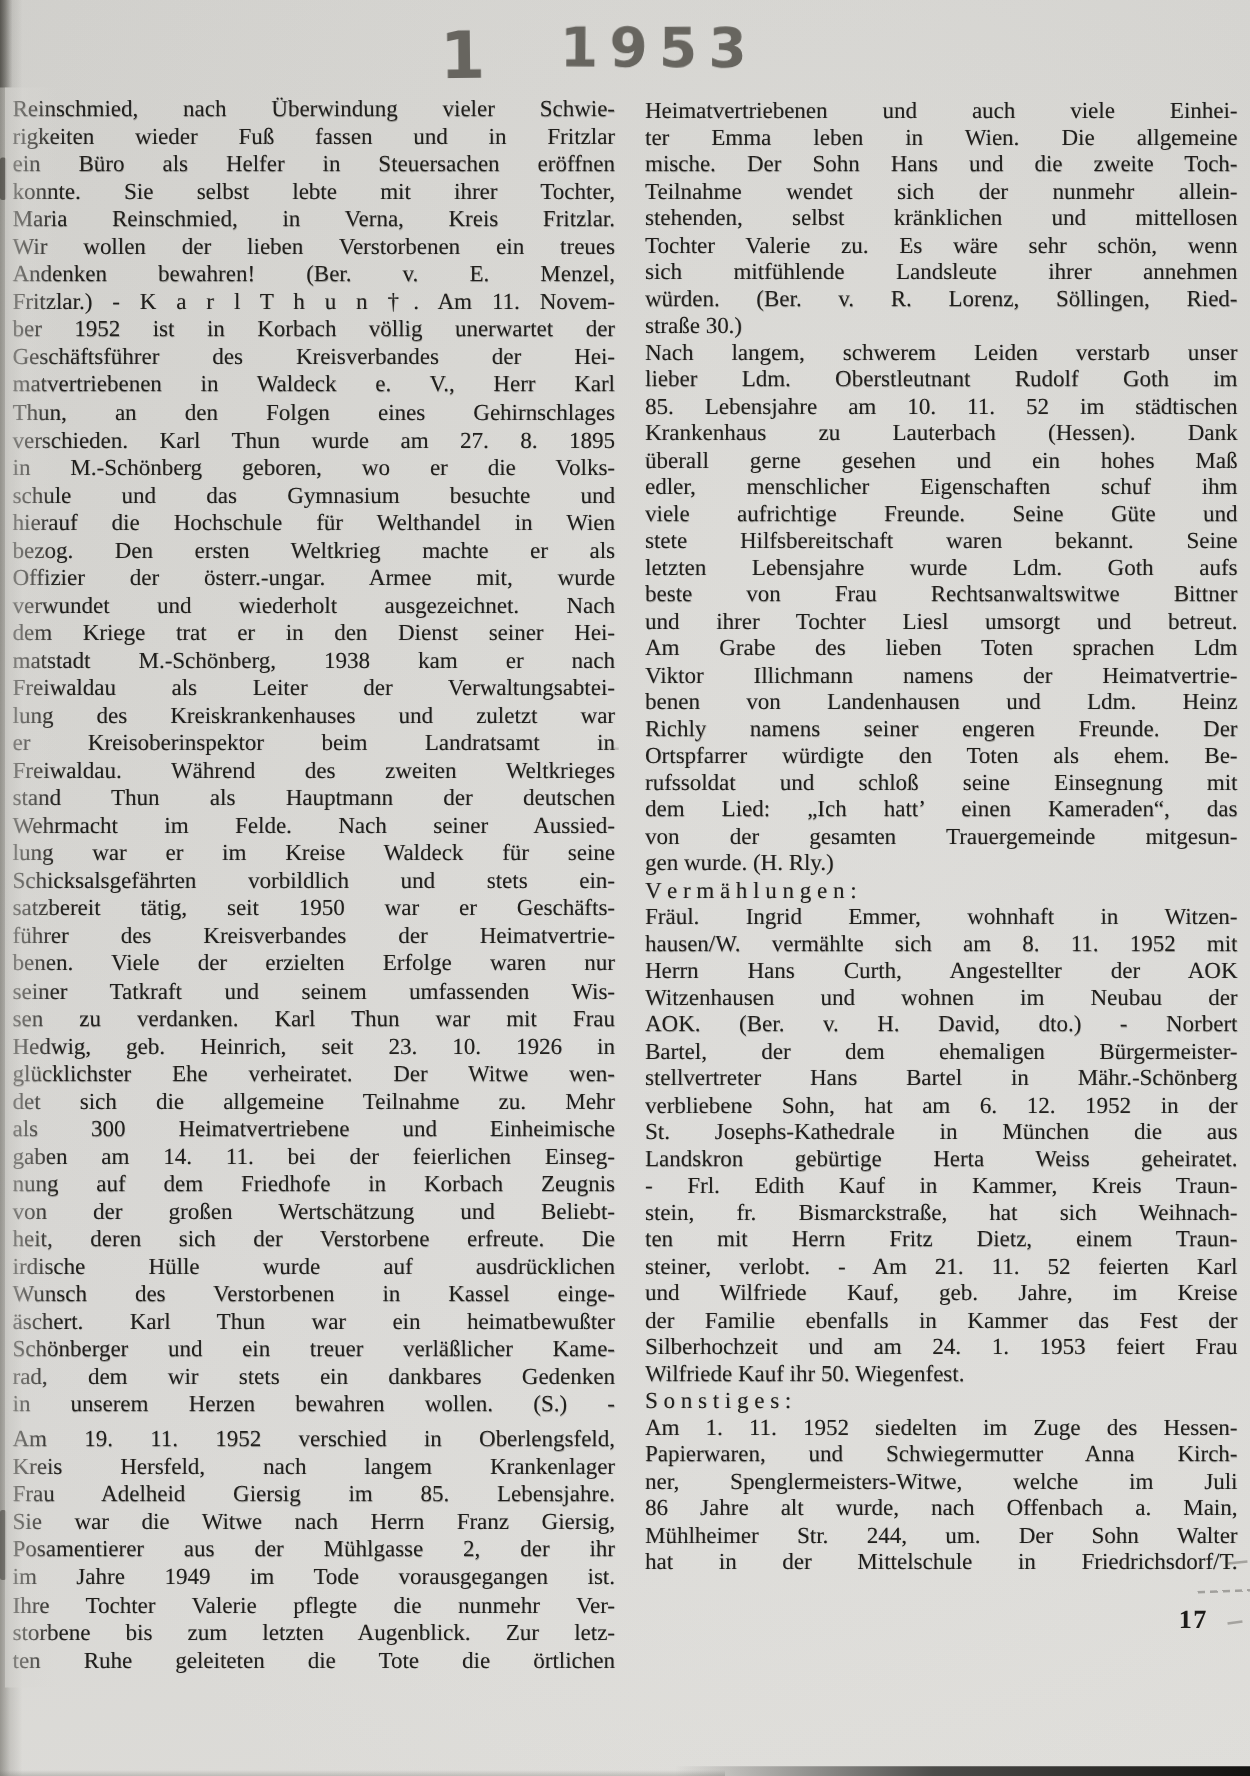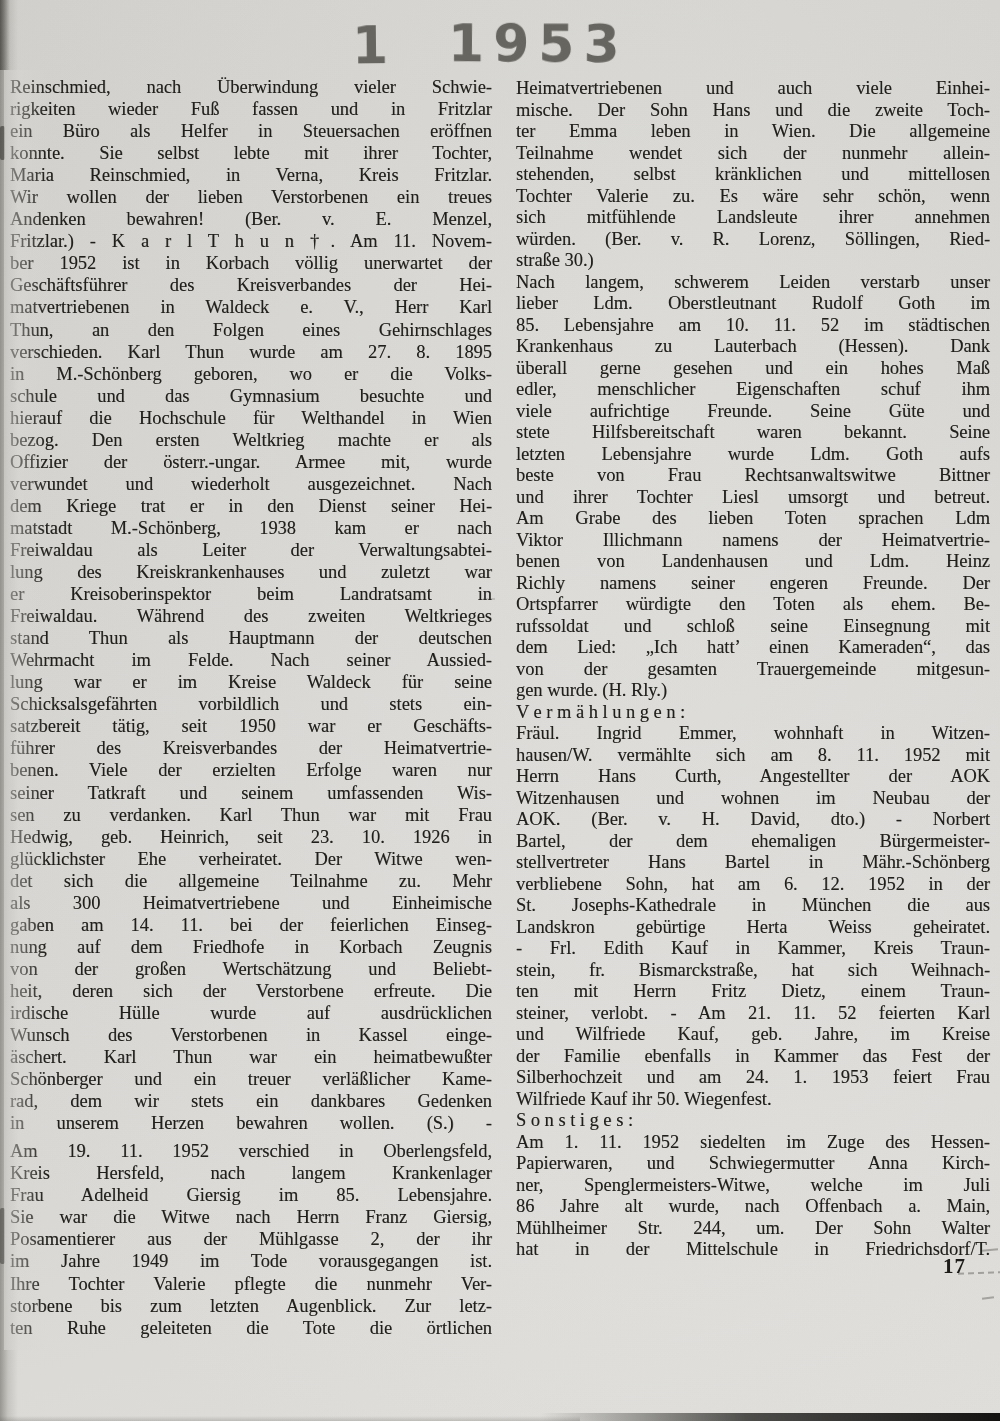--- a/index.html
+++ b/index.html
@@ -42,21 +42,21 @@
     position: absolute; top: 14px; left: 352px;
     display: flex; gap: 58px; align-items: flex-start;
     font-family: "DejaVu Sans", sans-serif;
     font-weight: bold;
     color: #585650;
     opacity: 0.88;
     filter: blur(0.6px);
     transform: rotate(-0.6deg);
   }
   .stamp .issue { font-size: 52px; letter-spacing: 2px; }
-  .stamp .year  { font-size: 52px; letter-spacing: 9px; transform: rotate(0.8deg); }
+  .stamp .year  { font-size: 44px; letter-spacing: 9px; transform: rotate(0.8deg); }
 
   
   .columns {
     position: absolute; top: 76px; left: 10px;
     display: flex;
   }
   .col {
     font-size: 18.4px;
     text-rendering: optimizeLegibility;
     text-shadow: 0.3px 0.3px 0.6px rgba(28,26,22,0.40);
@@ -81,21 +81,21 @@
 
   
   .pencil { position: absolute; background: rgba(70,68,64,0.38); pointer-events: none; }
   .pencil.m1 { right: 2px;  top: 1249px; width: 16px; height: 2px; transform: rotate(-6deg); }
   .pencil.m2 { right: 0px;  top: 1272px; width: 42px; height: 2px; transform: rotate(-2deg);
                background: repeating-linear-gradient(to right, rgba(70,68,64,0.40) 0 6px, rgba(70,68,64,0) 6px 10px); }
   .pencil.m3 { right: 6px;  top: 1297px; width: 12px; height: 2px; transform: rotate(-8deg); }
   .pencil.m4 { left: 483px; top: 598px;  width: 12px; height: 2px; opacity: 0.5; }
 
   .page-number {
-    position: absolute; right: 34px; top: 1254px;
+    position: absolute; right: 34px; top: 1283px;
     font-size: 21px; font-weight: bold;
     letter-spacing: 1px;
     color: #1d1c1a;
   }
 </style>
 </head>
 <body>
 
 <div class="page">
 
@@ -169,22 +169,22 @@
           <div class="line">Posamentierer aus der Mühlgasse 2, der ihr</div>
           <div class="line">im Jahre 1949 im Tode vorausgegangen ist.</div>
           <div class="line">Ihre Tochter Valerie pflegte die nunmehr Ver-</div>
           <div class="line">storbene bis zum letzten Augenblick. Zur letz-</div>
           <div class="line">ten Ruhe geleiteten die Tote die örtlichen</div>
         </div>
       </div>
     <div class="col col-right">
         <div class="block">
           <div class="line">Heimatvertriebenen und auch viele Einhei-</div>
+          <div class="line">ter Emma leben in Wien. Die allgemeine</div>
           <div class="line">mische. Der Sohn Hans und die zweite Toch-</div>
-          <div class="line">ter Emma leben in Wien. Die allgemeine</div>
           <div class="line">Teilnahme wendet sich der nunmehr allein-</div>
           <div class="line">stehenden, selbst kränklichen und mittellosen</div>
           <div class="line">Tochter Valerie zu. Es wäre sehr schön, wenn</div>
           <div class="line">sich mitfühlende Landsleute ihrer annehmen</div>
           <div class="line">würden. (Ber. v. R. Lorenz, Söllingen, Ried-</div>
           <div class="line last-left">straße 30.)</div>
         </div>
         <div class="block">
           <div class="line">Nach langem, schwerem Leiden verstarb unser</div>
           <div class="line">lieber Ldm. Oberstleutnant Rudolf Goth im</div>

